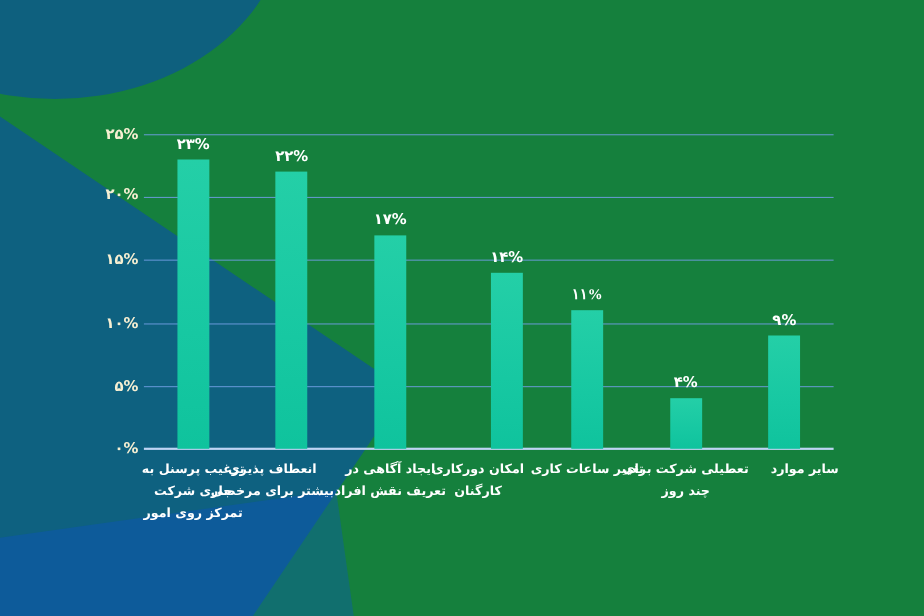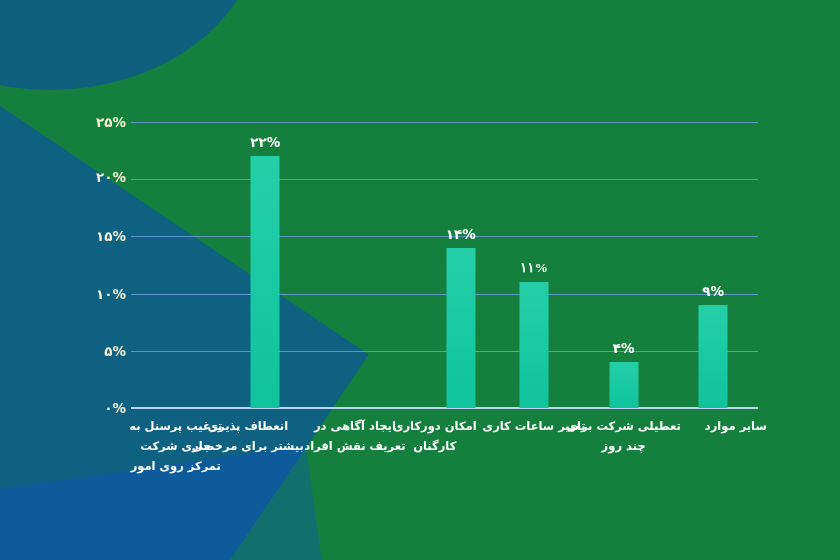--- a/index.html
+++ b/index.html
@@ -156,23 +156,31 @@
         <div class="gridline" style="top: 0px;"></div>
         <div class="gridline" style="top: 57.2px;"></div>
         <div class="gridline" style="top: 114.4px;"></div>
         <div class="gridline" style="top: 171.6px;"></div>
         <div class="gridline" style="top: 228.8px;"></div>
       </div>
     <div class="axisline"></div>
   </div>
 
   <div class="bars" id="bars">
+      <div class="barcell" style="left: 0px; width: 89.5714px;">
+        <div class="bar" style="height: 263.12px;"></div>
+        <div class="barlabel" style="bottom: 269.12px;">۲۳%</div>
+      </div>
       <div class="barcell" style="left: 89.5714px; width: 89.5714px;">
         <div class="bar" style="height: 251.68px;"></div>
         <div class="barlabel" style="bottom: 257.68px;">۲۲%</div>
+      </div>
+      <div class="barcell" style="left: 179.143px; width: 89.5714px;">
+        <div class="bar" style="height: 194.48px;"></div>
+        <div class="barlabel" style="bottom: 200.48px;">۱۷%</div>
       </div>
       <div class="barcell" style="left: 285px; width: 89.5714px;">
         <div class="bar" style="height: 160.16px;"></div>
         <div class="barlabel" style="bottom: 166.16px;">۱۴%</div>
       </div>
       <div class="barcell" style="left: 358.286px; width: 89.5714px;">
         <div class="bar" style="height: 125.84px;"></div>
         <div class="barlabel" style="bottom: 131.84px; font-family: Liberation Serif, serif;">۱۱%</div>
       </div>
       <div class="barcell" style="left: 447.857px; width: 89.5714px;">
@@ -203,18 +211,18 @@
         <div>امکان دورکاری</div>
         <div>کارگنان</div>
       </div>
       <div class="xlabel" style="width: 125.571px; left: 340.286px;">
         <div>تغییر ساعات کاری</div>
       </div>
       <div class="xlabel" style="width: 125.571px; left: 429.857px;">
         <div>تعطیلی شرکت برای</div>
         <div>چند روز</div>
       </div>
-      <div class="xlabel" style="width: 125.571px; left: 542px;">
+      <div class="xlabel" style="width: 125.571px; left: 522px; padding-left: 16px;">
         <div>سایر موارد</div>
       </div>
     </div>
 
 </div>
 
 </body></html>

